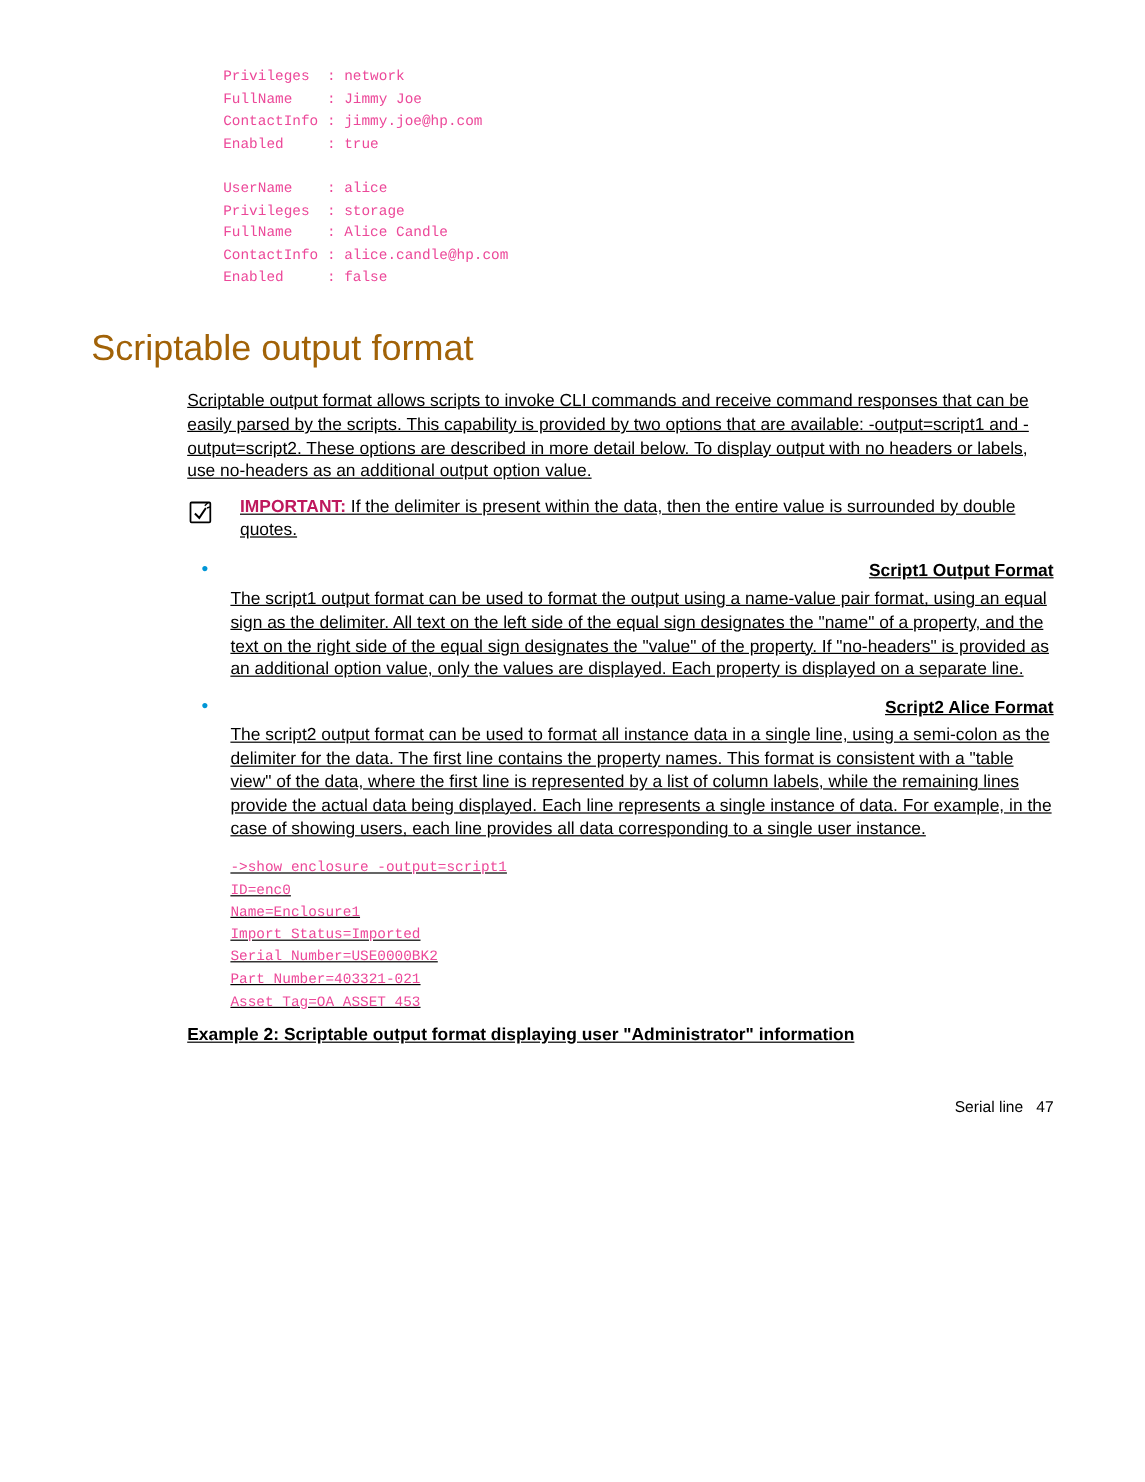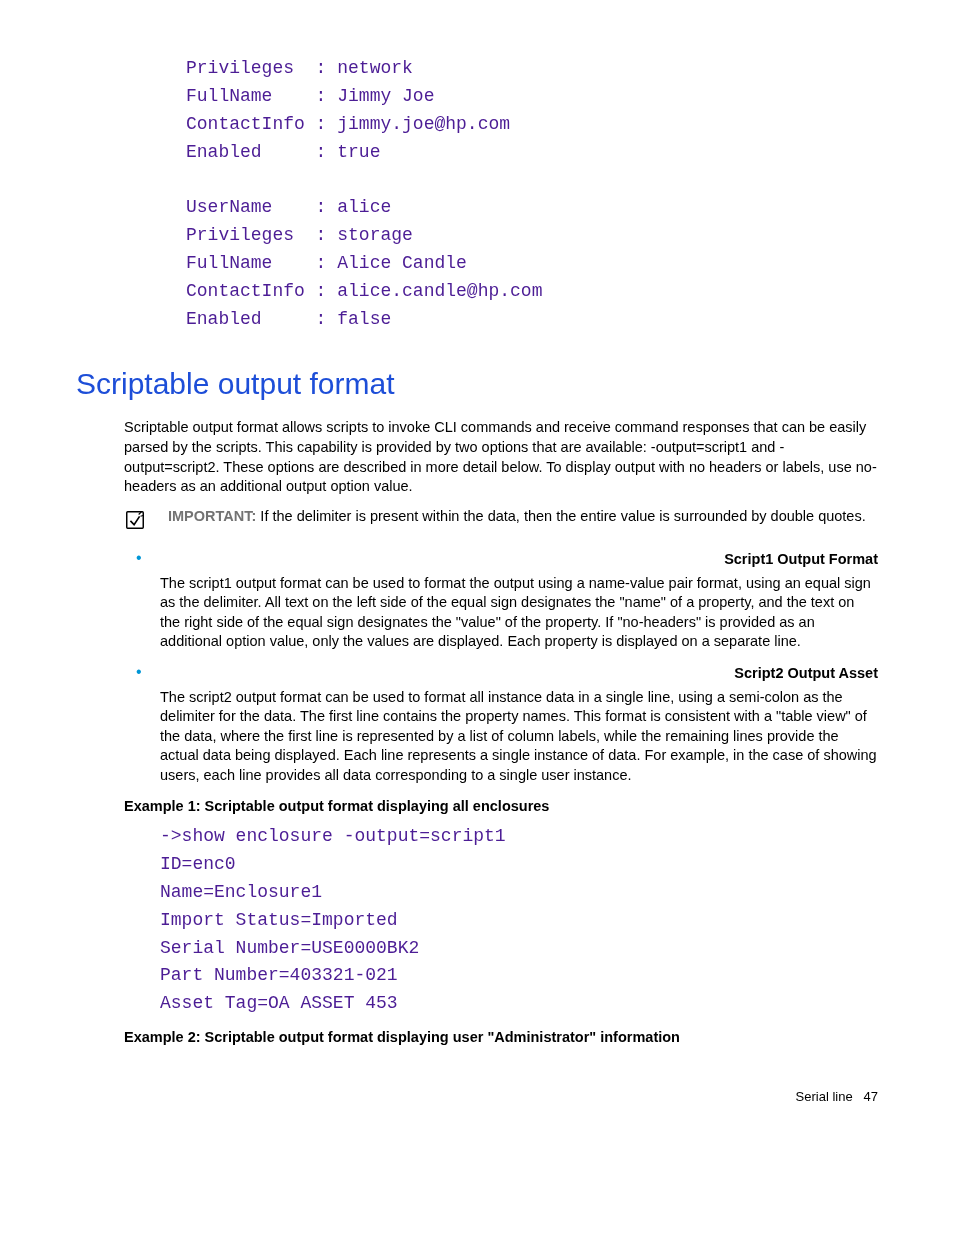--- a/index.html
+++ b/index.html
@@ -7,48 +7,48 @@
     font-size: 14.5px;
     line-height: 1.35;
     color: #000;
     margin: 0;
     padding: 55px 76px 30px 76px;
     width: 954px;
     box-sizing: border-box;
   }
   .mono {
     font-family: "Courier New", Courier, monospace;
-    font-size: 18px;
+    font-size: 12px;
     line-height: 1.55;
     white-space: pre;
-    color: #4c1d95;
+    color: #ec4899;
   }
   .indent1 { margin-left: 110px; }
   h1.section {
     font-family: Arial, Helvetica, sans-serif;
     font-weight: 300;
     font-size: 30px;
-    color: #1d4ed8;
+    color: #a16207;
     margin: 30px 0 14px 0;
   }
-  .body-block { margin-left: 48px; }
+  .body-block { margin-left: 80px; text-decoration: underline; }
   p { margin: 0 0 10px 0; }
   .callout {
     display: flex;
     align-items: flex-start;
     margin: 6px 0 14px 0;
   }
   .callout-icon {
     flex: 0 0 auto;
     width: 22px;
     margin-right: 22px;
     margin-top: 2px;
   }
   .callout-text { flex: 1; }
-  .important-label { color: #737373; font-weight: bold; }
+  .important-label { color: #be185d; font-weight: bold; }
   ul.bullets {
     list-style: none;
     padding: 0;
     margin: 0 0 10px 0;
   }
   ul.bullets > li {
     position: relative;
     padding-left: 36px;
     margin-bottom: 12px;
   }
@@ -102,27 +102,26 @@
       <span class="important-label">IMPORTANT:</span><span>  If the delimiter is present within the data, then the entire value is surrounded by double quotes.</span>
     </div>
   </div>
 
   <ul class="bullets">
     <li>
       <div class="bullet-title">Script1 Output Format</div>
       <div>The script1 output format can be used to format the output using a name-value pair format, using an equal sign as the delimiter. All text on the left side of the equal sign designates the "name" of a property, and the text on the right side of the equal sign designates the "value" of the property. If "no-headers" is provided as an additional option value, only the values are displayed. Each property is displayed on a separate line.</div>
     </li>
     <li>
-      <div class="bullet-title">Script2 Output Asset</div>
+      <div class="bullet-title">Script2 Alice Format</div>
       <div>The script2 output format can be used to format all instance data in a single line, using a semi-colon as the delimiter for the data. The first line contains the property names. This format is consistent with a "table view" of the data, where the first line is represented by a list of column labels, while the remaining lines provide the actual data being displayed. Each line represents a single instance of data. For example, in the case of showing users, each line provides all data corresponding to a single user instance.</div>
     </li>
   </ul>
 
 
-  <div class="example-title">Example 1: Scriptable output format displaying all enclosures</div>
   <div class="mono indent2">-&gt;show enclosure -output=script1
 ID=enc0
 Name=Enclosure1
 Import Status=Imported
 Serial Number=USE0000BK2
 Part Number=403321-021
 Asset Tag=OA ASSET 453</div>
 
   <div class="example-title">Example 2: Scriptable output format displaying user "Administrator" information</div>
 

